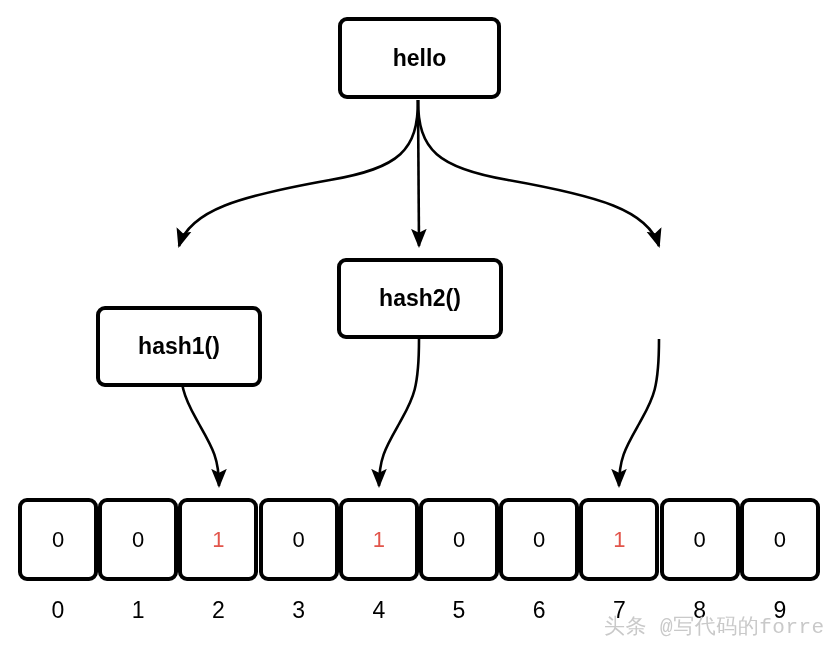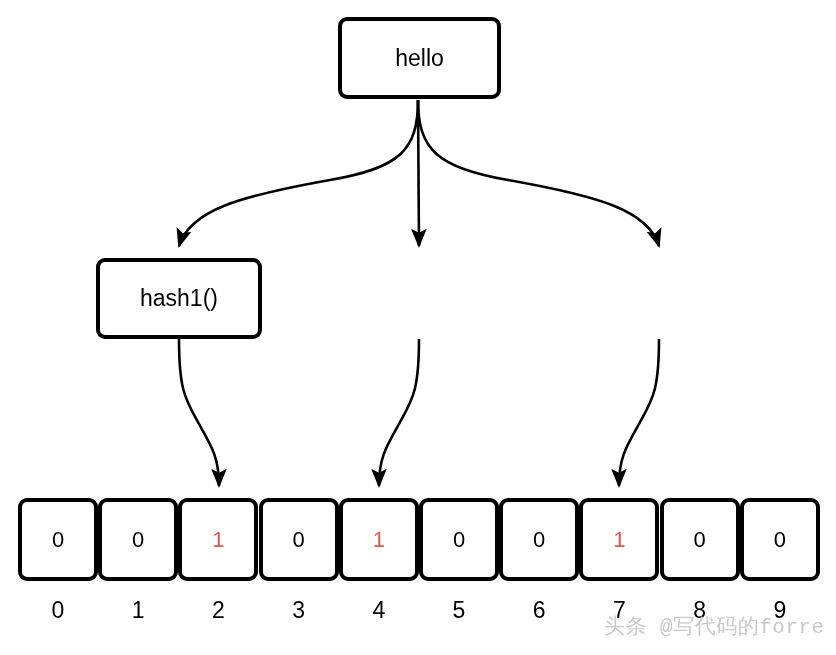--- a/index.html
+++ b/index.html
@@ -29,33 +29,34 @@
     box-sizing: border-box;
     border: 4px solid #000000;
     border-radius: 9px;
     background: #ffffff;
     display: flex;
     align-items: center;
     justify-content: center;
     font-size: 23px;
     color: #000000;
     font-family: "Liberation Sans", sans-serif;
+    font-weight: bold;
   }
   #input-node {
     left: 338px;
     top: 17px;
     width: 163px;
     height: 82px;
   }
   .hash-node {
     top: 258px;
     width: 166px;
     height: 81px;
   }
-  #hash-node-0 { left: 96px; }
+  #hash-node-0 { left: 96px; margin-top: 48px; }
   #hash-node-1 { left: 337px; }
   #hash-node-2 { left: 576px; }
 
   #bit-array {
     position: absolute;
     left: 18px;
     top: 498px;
     width: 802px;
     height: 83px;
   }
@@ -131,20 +132,23 @@
   </svg>
 
   <div class="node-box" id="input-node">
     <span>hello</span>
   </div>
 
   <div class="node-box hash-node" id="hash-node-0">
     <span>hash1()</span>
   </div>
 
+  <div class="node-box hash-node" id="hash-node-1">
+    <span>hash2()</span>
+  </div>
 
 
   <div id="bit-array">
       <div class="bit-cell" style="left: 0px;">0</div>
       <div class="bit-cell" style="left: 80.2px;">0</div>
       <div class="bit-cell set" style="left: 160.4px;">1</div>
       <div class="bit-cell" style="left: 240.6px;">0</div>
       <div class="bit-cell set" style="left: 320.8px;">1</div>
       <div class="bit-cell" style="left: 401px;">0</div>
       <div class="bit-cell" style="left: 481.2px;">0</div>

